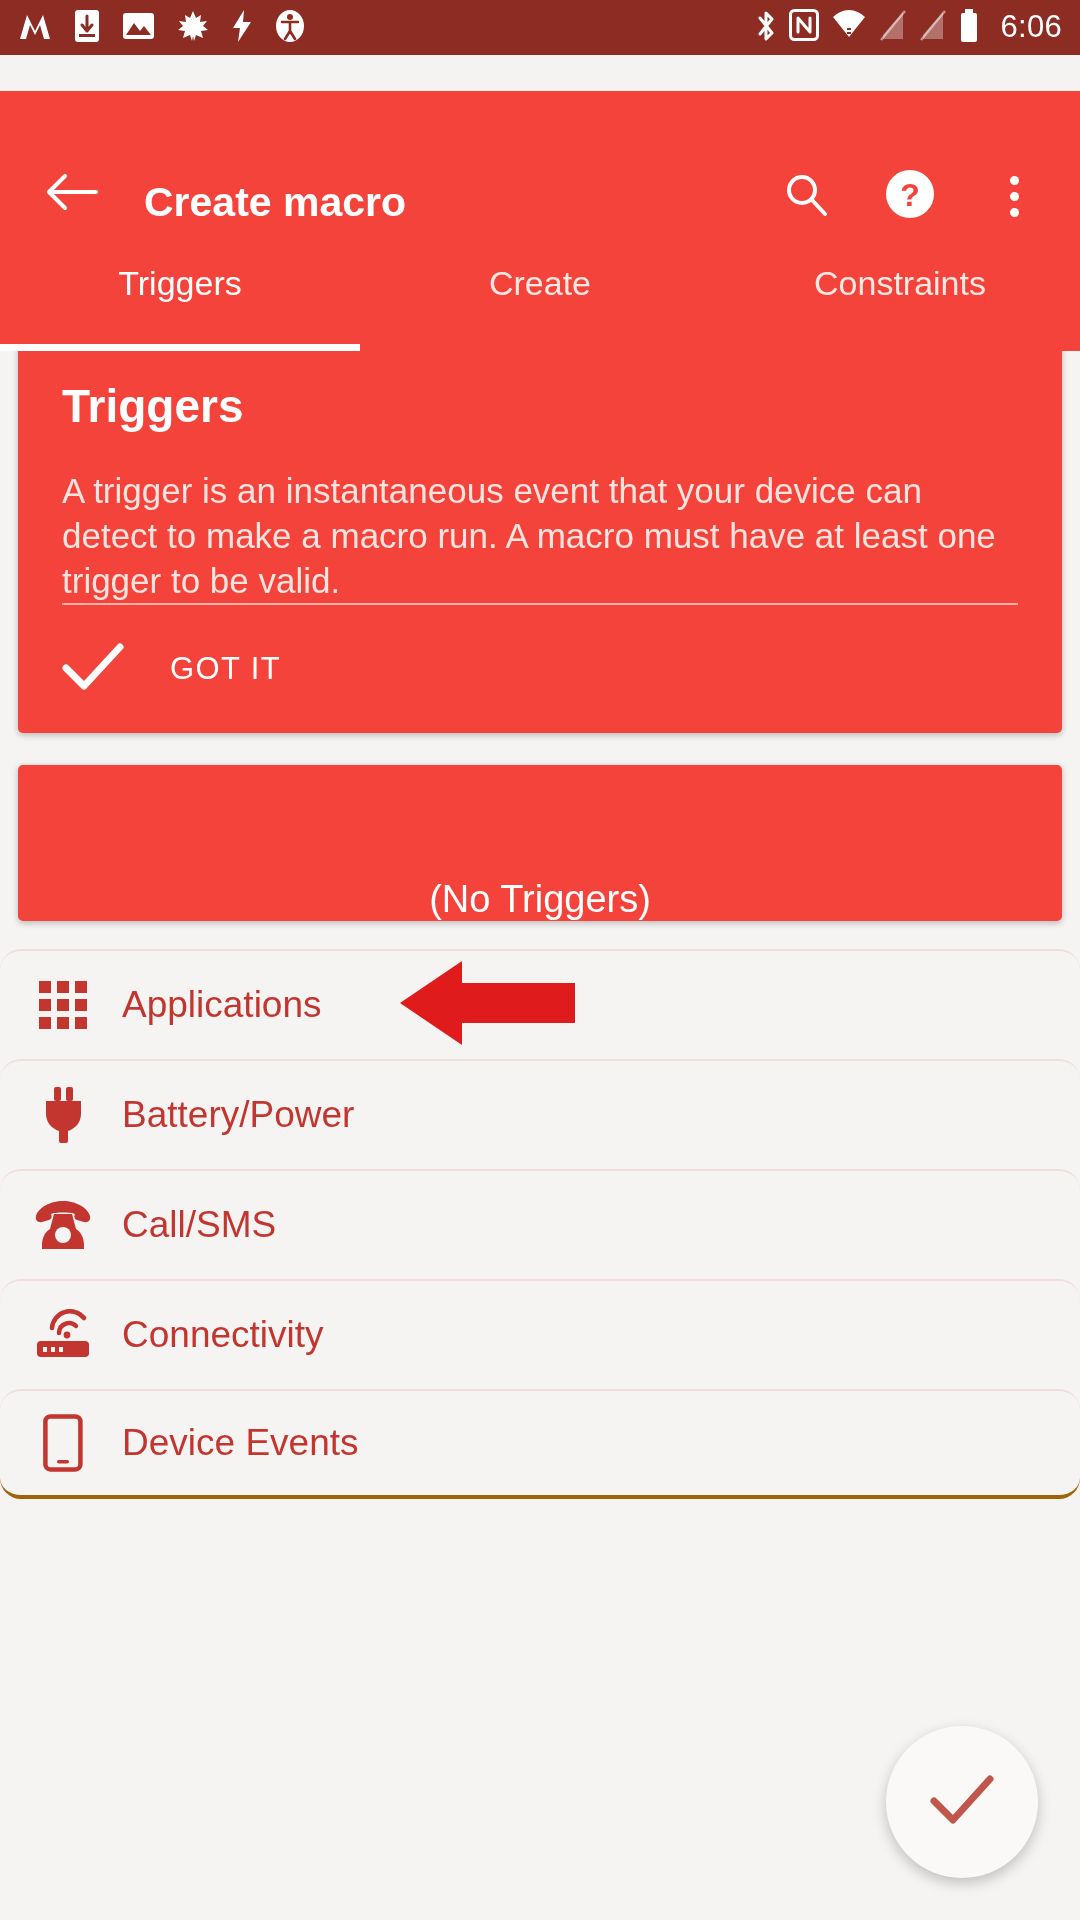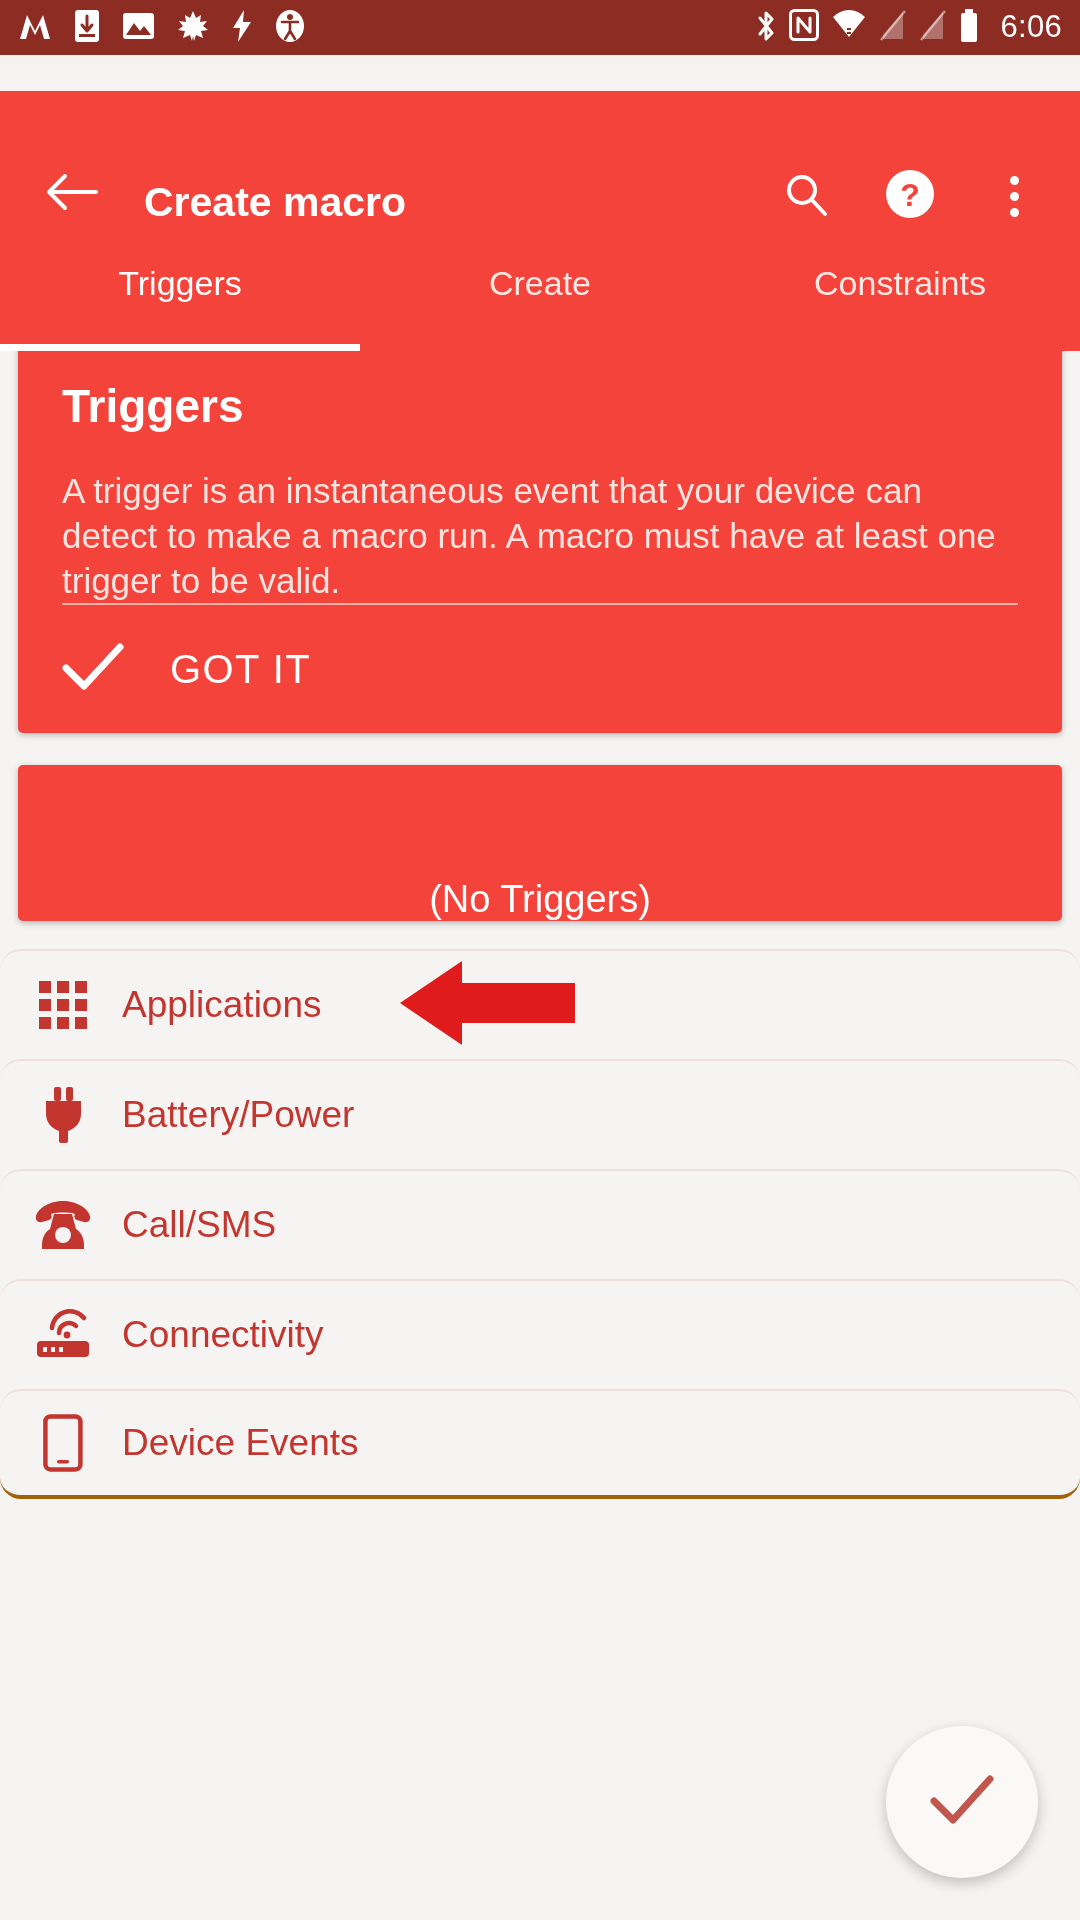--- a/index.html
+++ b/index.html
@@ -117,21 +117,21 @@
     margin:0 0 0 0;
   }
   .card-action {
     display:flex;
     align-items:center;
     height:128px;
     cursor:pointer;
   }
   .card-action .label {
     color:#ffffff;
-    font-size:40px;
+    font-size:31px;
     letter-spacing:1.4px;
     margin-left:46px;
   }
 
   
   .no-triggers {
     margin:32px 18px 0 18px;
     background:#f4433a;
     border-radius:5px;
     box-shadow:0 2px 6px rgba(0,0,0,0.25);

